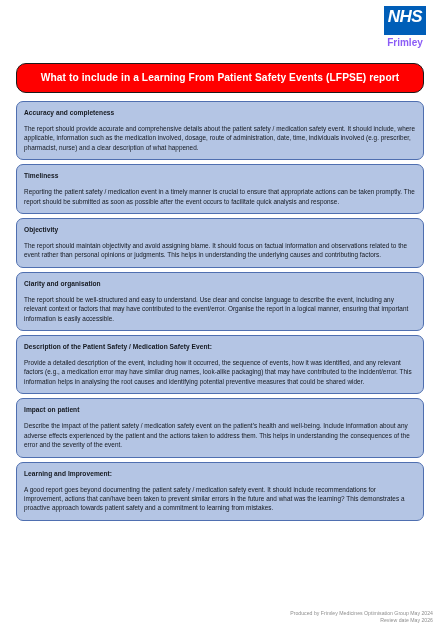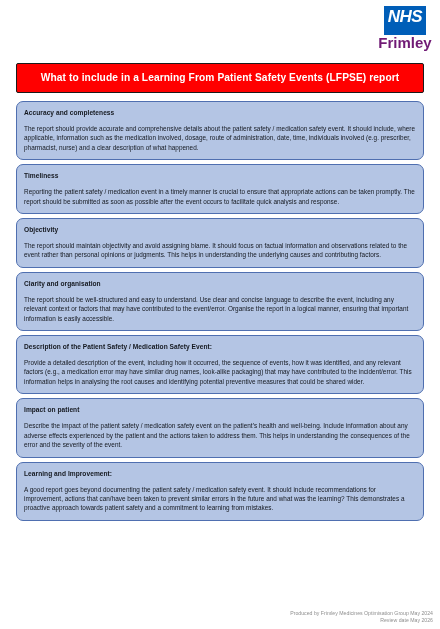--- a/index.html
+++ b/index.html
@@ -30,38 +30,38 @@
     font-style: italic;
     font-size: 17px;
     letter-spacing: -0.5px;
     line-height: 20px;
     padding: 1px 4px 8px 4px;
     display: inline-block;
     font-family: "Liberation Sans", sans-serif;
   }
   .nhs-sub {
     display: block;
-    color: #701a75;
+    color: #8b5cf6;
     font-weight: bold;
-    font-size: 15px;
+    font-size: 10px;
     line-height: 14px;
     margin-top: 1px;
     font-family: "Liberation Sans", sans-serif;
   }
 
   
   .title-banner {
     position: absolute;
     top: 63px;
     left: 16px;
     width: 408px;
     box-sizing: border-box;
     background: #FF0000;
     border: 1px solid #1a1a1a;
-    border-radius: 2px;
+    border-radius: 10px;
     color: #ffffff;
     font-weight: bold;
     font-size: 10.2px;
     text-align: center;
     padding: 8px 6px 8px 6px;
     line-height: 12px;
     letter-spacing: 0.1px;
   }
 
   

